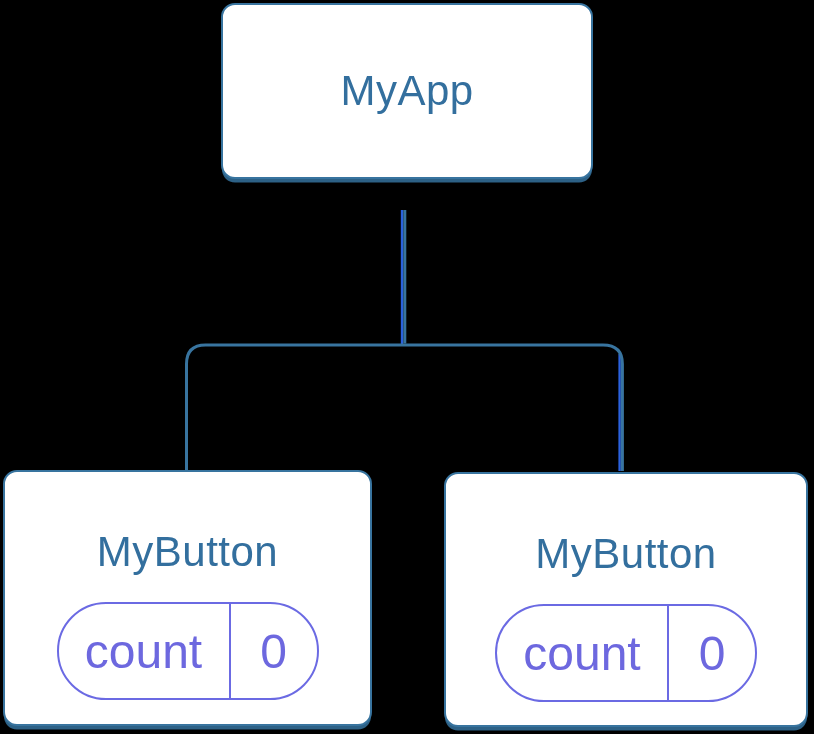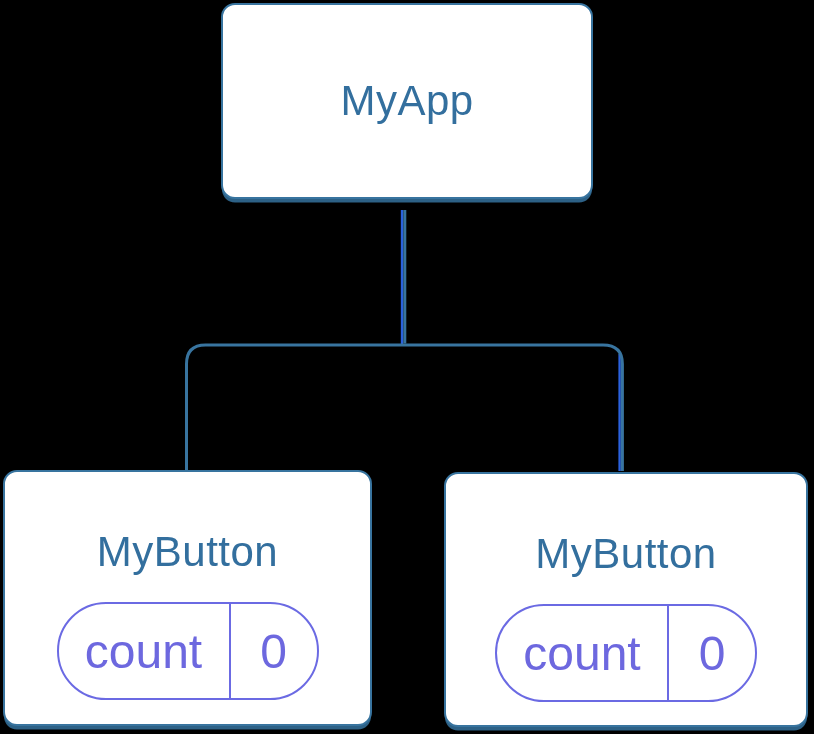--- a/index.html
+++ b/index.html
@@ -37,21 +37,21 @@
     background: var(--node-fill);
     border: 2.5px solid var(--node-border);
     border-radius: 14px;
     box-shadow: 0 4.5px 0 -1px var(--node-shadow);
     display: flex;
     flex-direction: column;
     align-items: center;
   }
   .node-root {
     left: 221px; top: 3px;
-    width: 372px; height: 196px;
+    width: 372px; height: 176px;
     justify-content: center;
   }
   .node-child {
     top: 470px;
     height: 256px;
     padding-top: 56px;
   }
   .node-child-left  { left: 3px;   width: 369px; }
   .node-child-right { left: 444px; width: 364px; top: 472px; height: 255px; }
 

